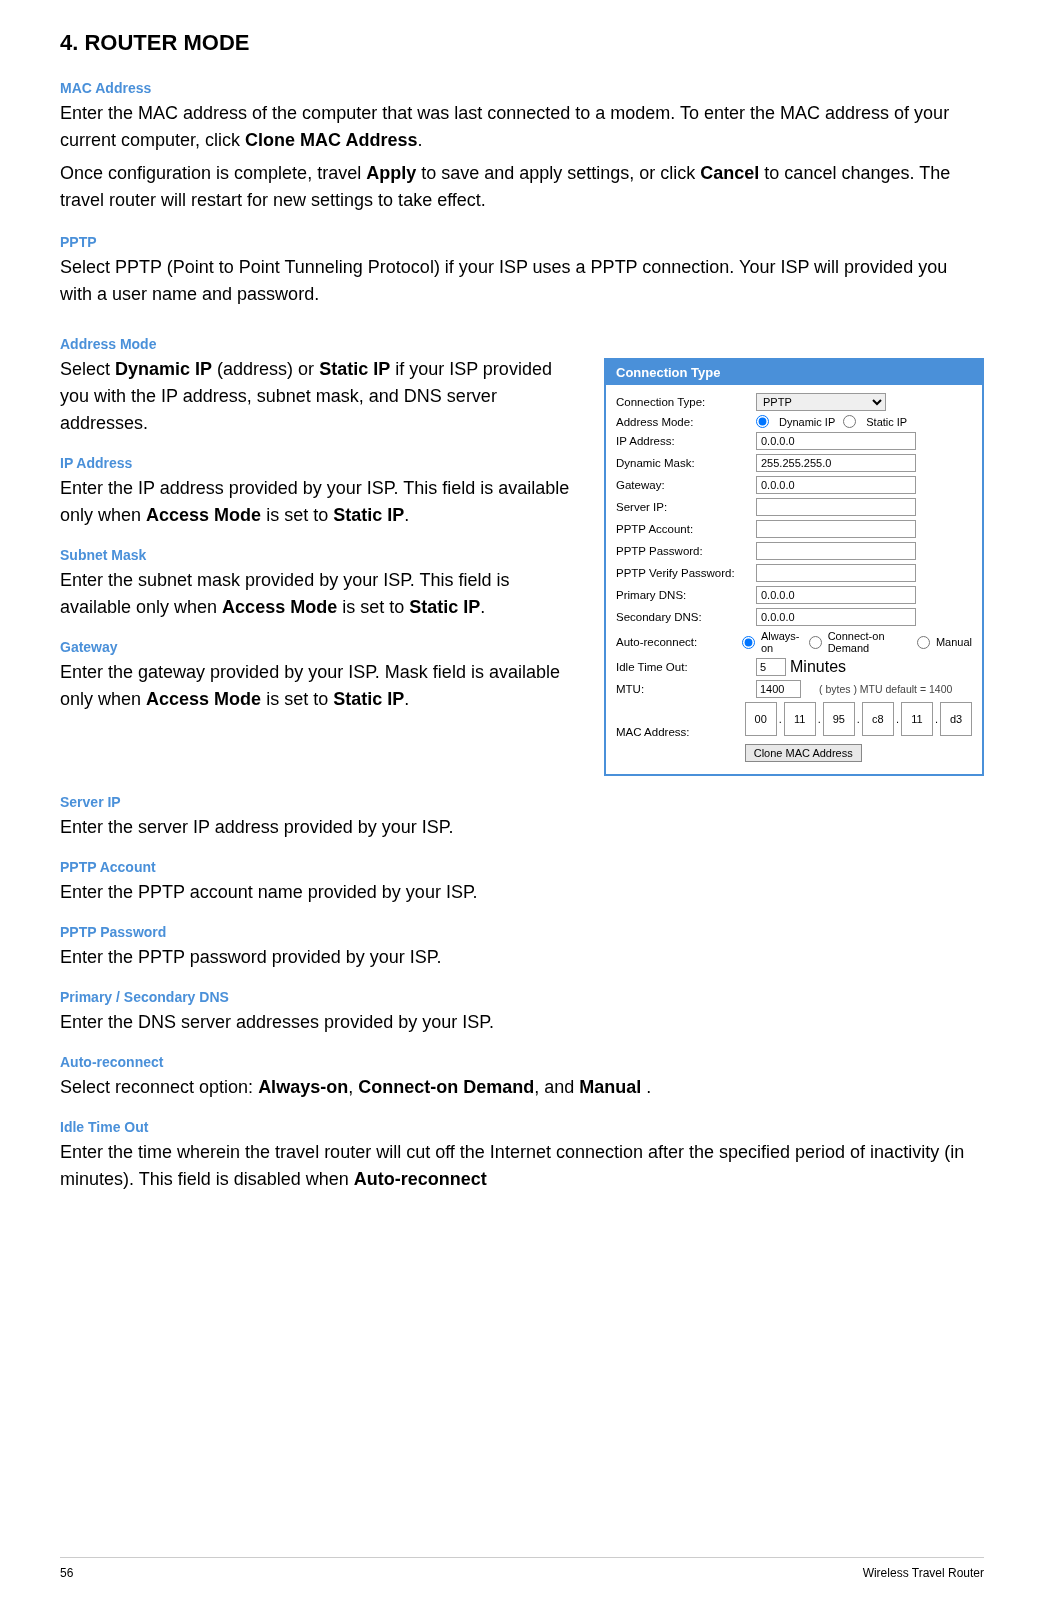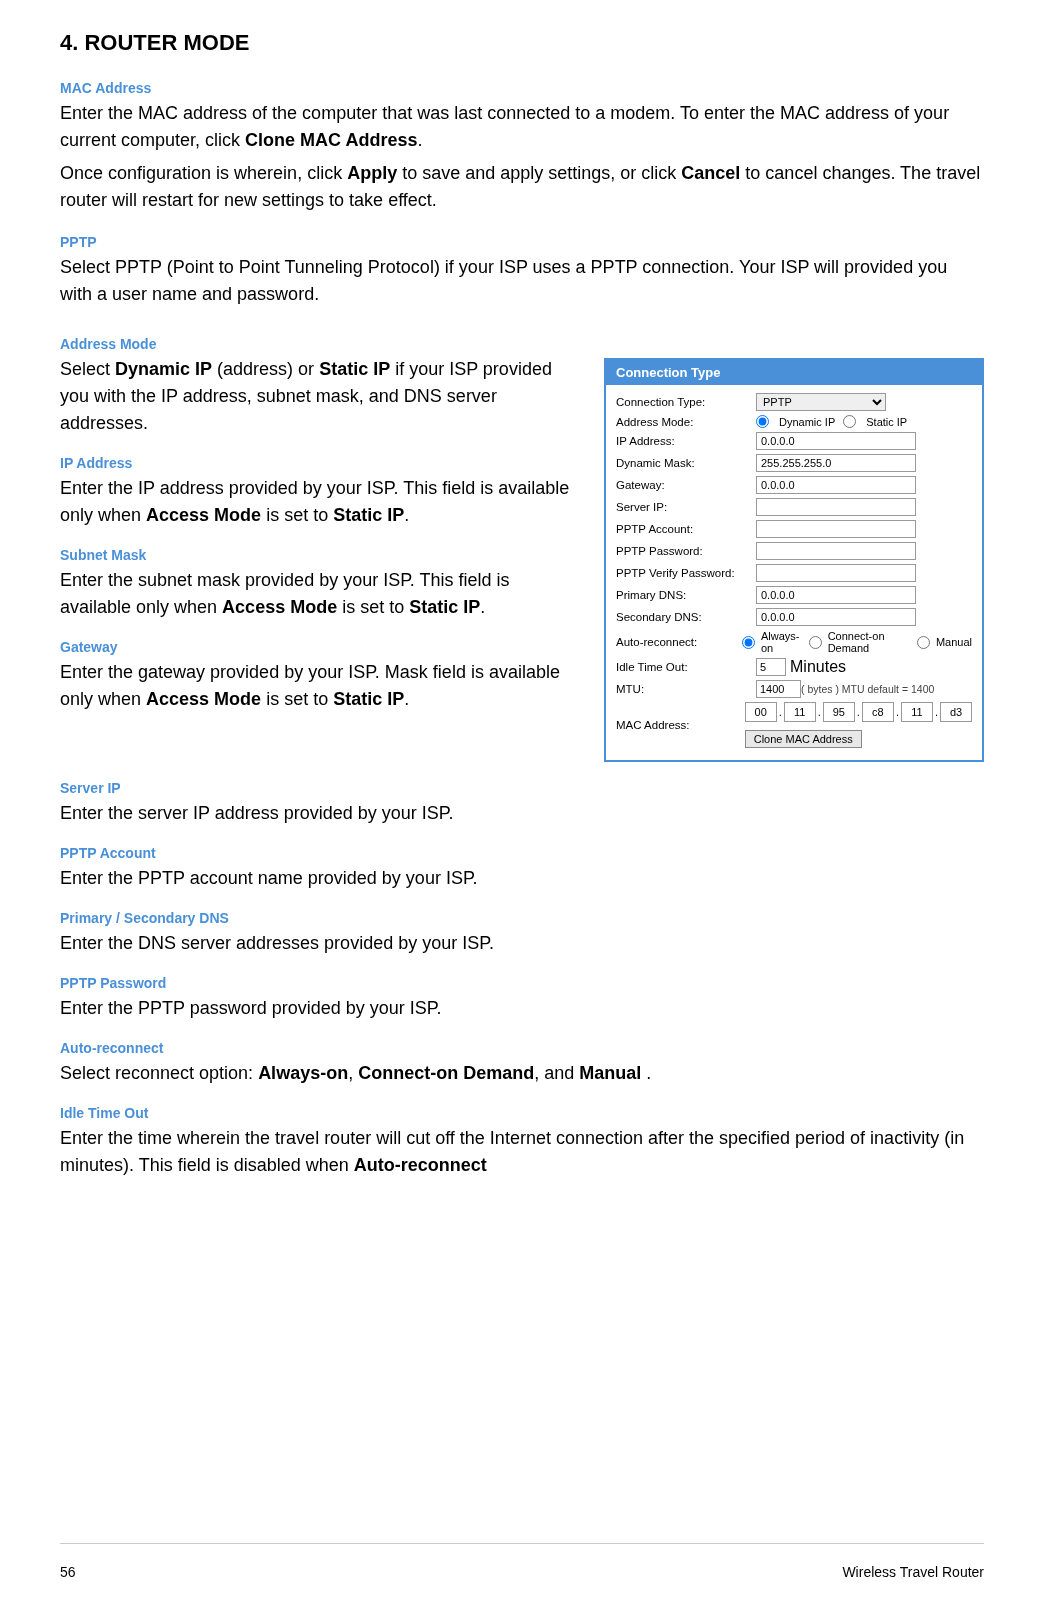--- a/index.html
+++ b/index.html
@@ -105,37 +105,37 @@
     }
     .mac-row {
       display: flex;
       align-items: center;
       gap: 2px;
       font-size: 11px;
     }
     .mac-input {
       width: 32px;
       border: 1px solid #999;
-      height: 20px;
+      height: 34px;
       font-size: 11px;
       text-align: center;
       padding: 1px 2px;
     }
     .clone-btn {
       background: #e8e8e8;
       border: 1px solid #888;
       font-size: 11px;
       padding: 2px 8px;
       cursor: pointer;
       margin-top: 4px;
     }
     .mtu-row {
       display: flex;
       align-items: center;
-      gap: 0;
+      gap: 18px;
     }
     .mtu-input {
       width: 45px;
       border: 1px solid #999;
       height: 18px;
       font-size: 11px;
       padding: 1px 3px;
     }
     .mtu-note {
       font-size: 10.5px;
@@ -146,22 +146,22 @@
     }
     .footer {
       position: absolute;
       bottom: 20px;
       left: 60px;
       right: 60px;
       display: flex;
       justify-content: space-between;
       align-items: center;
       border-top: 1px solid #ccc;
-      padding-top: 20px;
-      font-size: 14px;
+      padding-top: 8px;
+      font-size: 12px;
       color: #000;
       gap: 24px;
     }
     .idle-input {
       width: 30px;
       border: 1px solid #999;
       height: 18px;
       font-size: 11px;
       padding: 1px 3px;
     }
@@ -177,21 +177,21 @@
 
 <div class="page">
 
   <div class="page-title">4.  ROUTER MODE</div>
 
   <div class="section-heading">MAC Address</div>
   <p class="body-text">
     <span>Enter the MAC address of the computer that was last connected to a modem. To enter the MAC address of your current computer, click </span><b>Clone MAC Address</b><span>.</span>
   </p>
   <p class="body-text">
-    <span>Once configuration is wherein, click </span><b>Apply</b><span> to save and apply settings, or click </span><b>Cancel</b><span> to cancel changes. The travel router will restart for new settings to take effect.</span>
+    <span>Once configuration is complete, travel </span><b>Apply</b><span> to save and apply settings, or click </span><b>Cancel</b><span> to cancel changes. The travel router will restart for new settings to take effect.</span>
   </p>
 
   <div class="separator"></div>
 
   <div class="section-heading">PPTP</div>
   <p class="body-text">Select PPTP (Point to Point Tunneling Protocol) if your ISP uses a PPTP connection. Your ISP will provided you with a user name and password.</p>
 
   <div class="two-col">
     <div class="left-col">
 
@@ -341,27 +341,27 @@
     <div class="section-heading">Server IP</div>
     <p class="body-text">Enter the server IP address provided by your ISP.</p>
   </div>
 
   <div style="margin-top: 10px;">
     <div class="section-heading">PPTP Account</div>
     <p class="body-text">Enter the PPTP account name provided by your ISP.</p>
   </div>
 
   <div style="margin-top: 14px;">
+    <div class="section-heading">PPTP Password</div>
+    <p class="body-text">Enter the PPTP password provided by your ISP.</p>
+  </div>
+
+  <div style="margin-top: 14px;">
     <div class="section-heading">Primary / Secondary DNS</div>
     <p class="body-text">Enter the DNS server addresses provided by your ISP.</p>
-  </div>
-
-  <div style="margin-top: 14px;">
-    <div class="section-heading">PPTP Password</div>
-    <p class="body-text">Enter the PPTP password provided by your ISP.</p>
   </div>
 
   <div style="margin-top: 14px;">
     <div class="section-heading">Auto-reconnect</div>
     <p class="body-text">
       <span>Select reconnect option: </span><b>Always-on</b><span>, </span><b>Connect-on Demand</b><span>, and </span><b>Manual</b><span> .</span>
     </p>
   </div>
 
   <div style="margin-top: 14px;">

